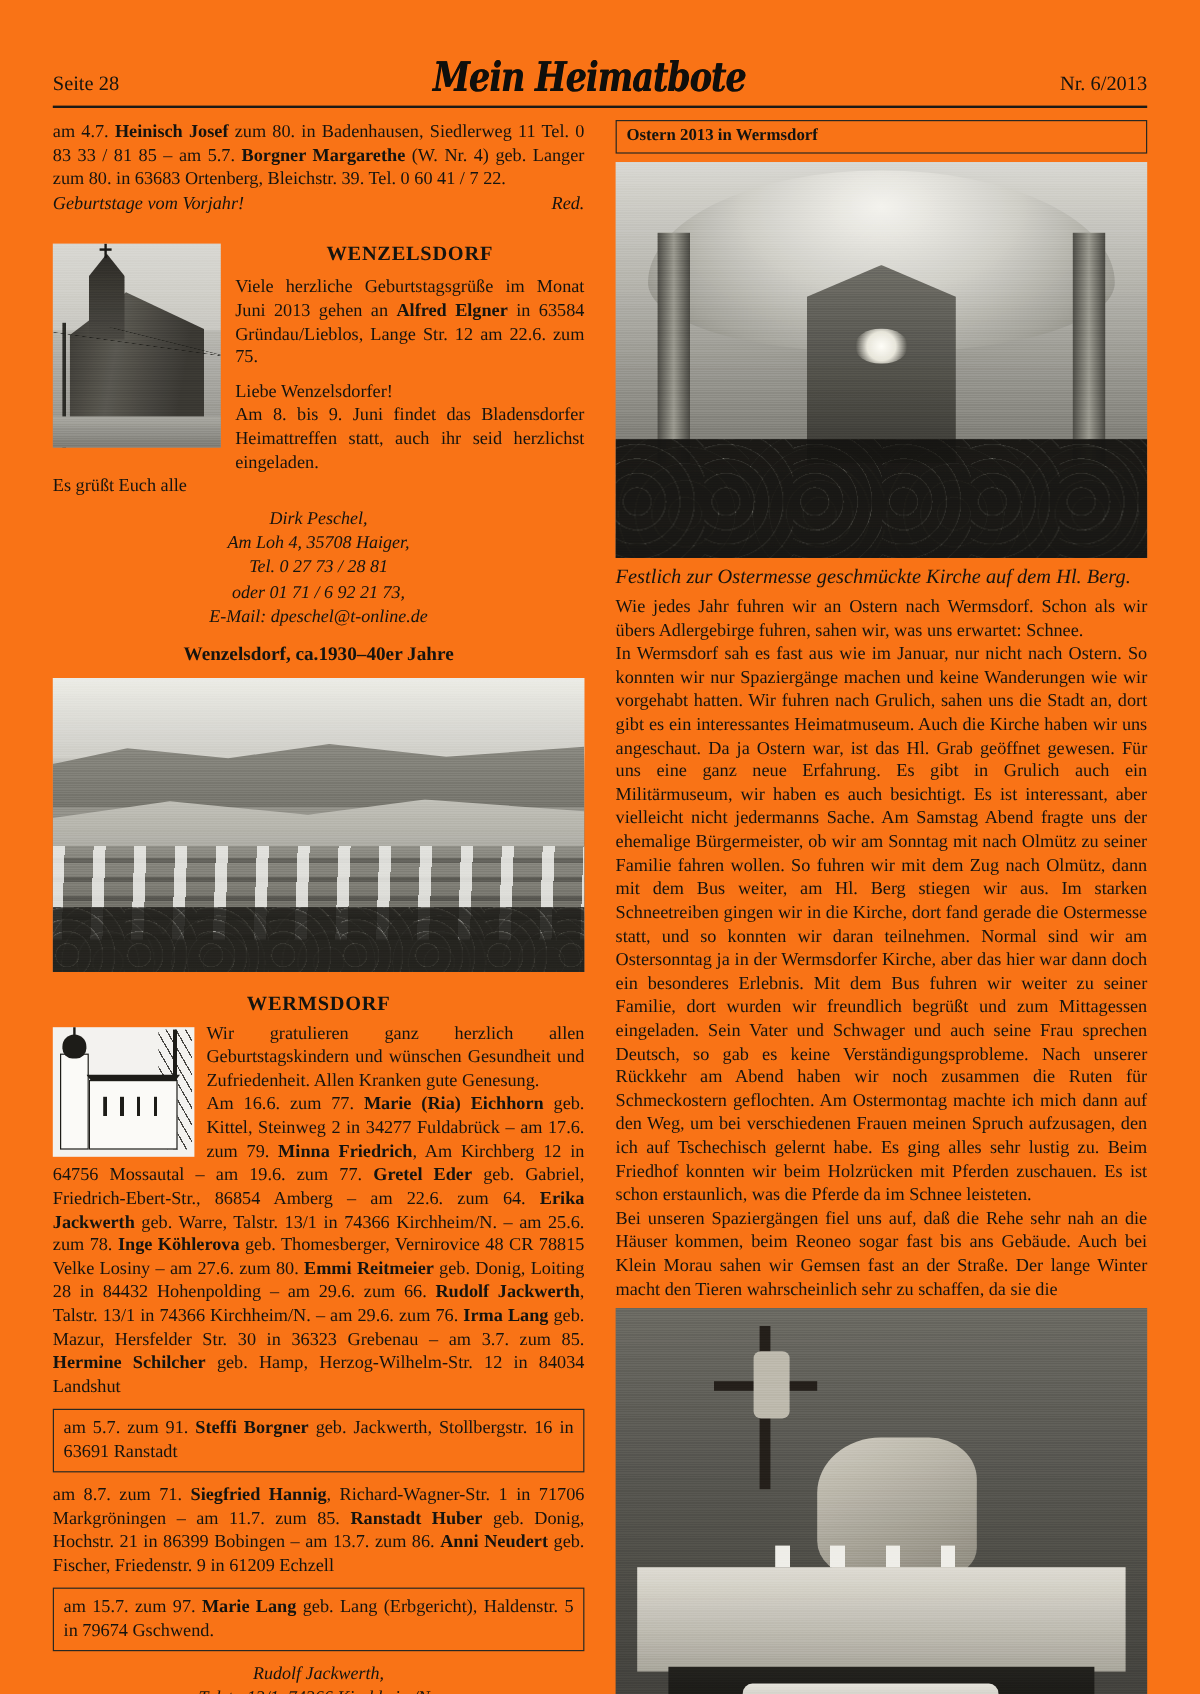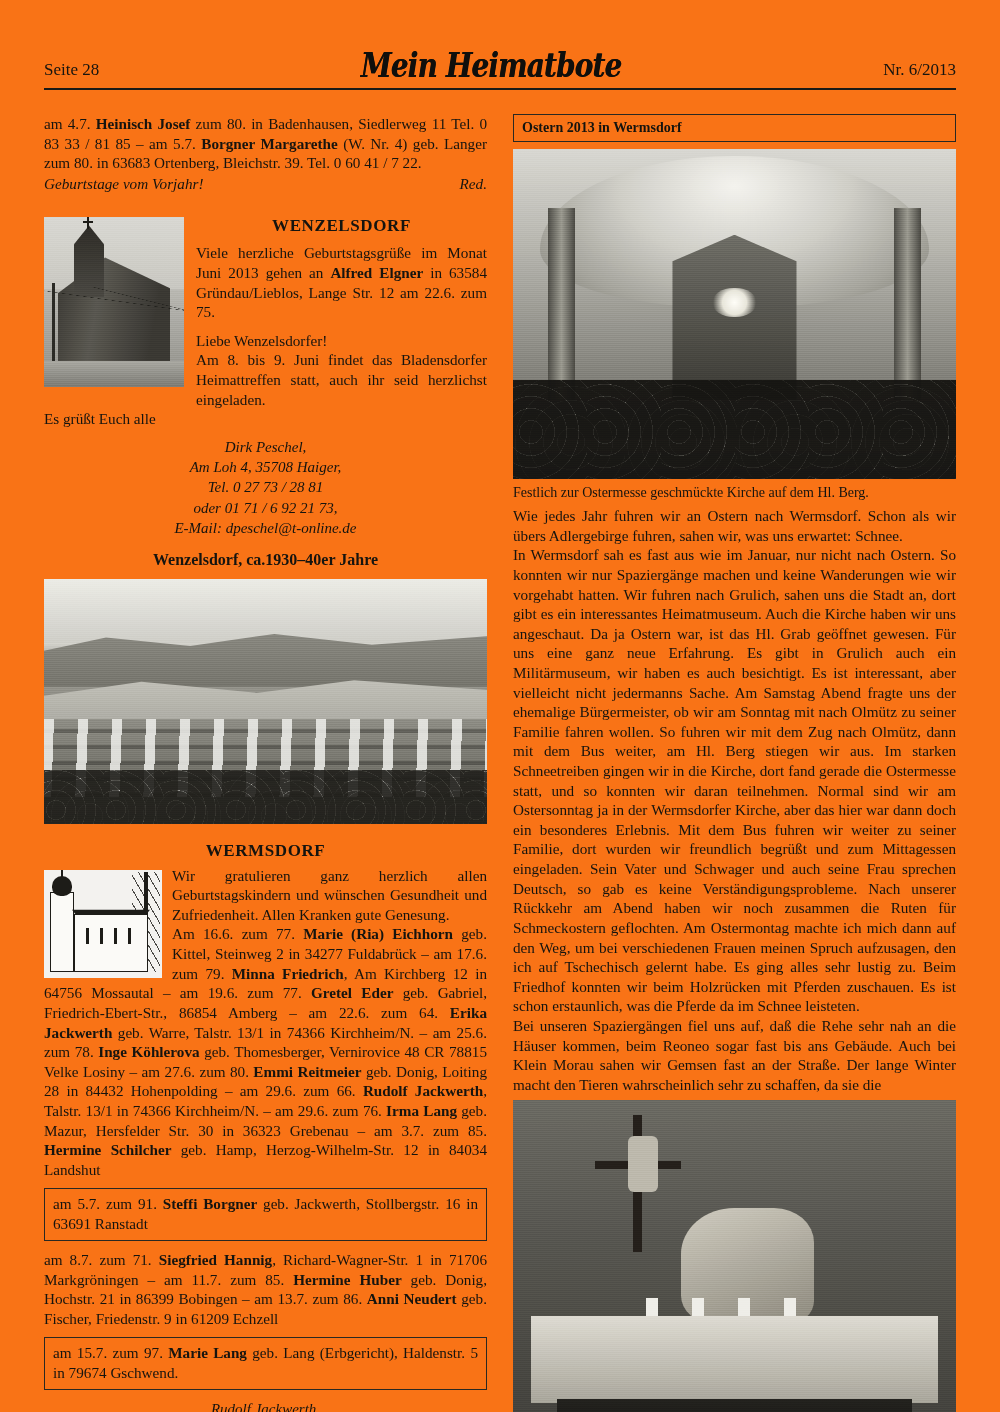--- a/index.html
+++ b/index.html
@@ -44,21 +44,21 @@
     transform:scaleX(0.82);
     color:#100f0c;
     line-height:1;
     padding-bottom:0px;
     text-shadow:0.5px 0 0 #100f0c;
   }
   
   .cols {
     display:flex;
     gap:26px;
-    margin-top:24px;
+    margin-top:10px;
     height:1290px;
   }
   .col {
     width:452px;
     font-size:15.2px;
     line-height:1.29;
     text-align:justify;
   }
   .col p { margin:0; }
   b, strong { font-weight:bold; }
@@ -94,21 +94,22 @@
     text-align:justify;
   }
   .signature {
     text-align:center;
     font-style:italic;
     line-height:1.35;
     margin-top:8px;
     font-size:15px;
   }
   .caption {
-    font-size:14px;
+    font-style:italic;
+    font-size:17px;
     margin-top:5px;
     margin-bottom:4px;
   }
   
   .photo { position:relative; overflow:hidden; background:#8d8d89; }
   .photo .grain {
     position:absolute; inset:0;
     background-image:
       repeating-linear-gradient(0deg, rgba(255,255,255,.045) 0 1px, rgba(0,0,0,.045) 1px 2px);
     mix-blend-mode:overlay;
@@ -361,21 +362,21 @@
           <div class="roof"></div>
           <div class="wall"></div>
           <div class="win"></div>
         </div>
 
         <p>Wir gratulieren ganz herzlich allen Geburtstagskindern und wünschen Gesundheit und Zufriedenheit. Allen Kranken gute Genesung.</p>
         <p>Am 16.6. zum 77. <b>Marie (Ria) Eichhorn</b> geb. Kittel, Steinweg 2 in 34277 Fuldabrück – am 17.6. zum 79. <b>Minna Friedrich</b>, Am Kirchberg 12 in 64756 Mossautal – am 19.6. zum 77. <b>Gretel Eder</b> geb. Gabriel, Friedrich-Ebert-Str., 86854 Amberg – am 22.6. zum 64. <b>Erika Jackwerth</b> geb. Warre, Talstr. 13/1 in 74366 Kirchheim/N. – am 25.6. zum 78. <b>Inge Köhlerova</b> geb. Thomesberger, Vernirovice 48 CR 78815 Velke Losiny – am 27.6. zum 80. <b>Emmi Reitmeier</b> geb. Donig, Loiting 28 in 84432 Hohenpolding – am 29.6. zum 66. <b>Rudolf Jackwerth</b>, Talstr. 13/1 in 74366 Kirchheim/N. – am 29.6. zum 76. <b>Irma Lang</b> geb. Mazur, Hersfelder Str. 30 in 36323 Grebenau – am 3.7. zum 85. <b>Hermine Schilcher</b> geb. Hamp, Herzog-Wilhelm-Str. 12 in 84034 Landshut</p>
 
         <div class="boxed">am 5.7. zum 91. <b>Steffi Borgner</b> geb. Jackwerth, Stollbergstr. 16 in 63691 Ranstadt</div>
 
-        <p>am 8.7. zum 71. <b>Siegfried Hannig</b>, Richard-Wagner-Str. 1 in 71706 Markgröningen – am 11.7. zum 85. <b>Hermine Huber</b> geb. Donig, Hochstr. 21 in 86399 Bobingen – am 13.7. zum 86. <b>Anni Neudert</b> geb. Fischer, Friedenstr. 9 in 61209 Echzell</p>
+        <p>am 8.7. zum 71. <b>Siegfried Hannig</b>, Richard-Wagner-Str. 1 in 71706 Markgröningen – am 11.7. zum 85. <b>Ranstadt Huber</b> geb. Donig, Hochstr. 21 in 86399 Bobingen – am 13.7. zum 86. <b>Anni Neudert</b> geb. Fischer, Friedenstr. 9 in 61209 Echzell</p>
 
         <div class="boxed">am 15.7. zum 97. <b>Marie Lang</b> geb. Lang (Erbgericht), Haldenstr. 5 in 79674 Gschwend.</div>
 
         <div class="signature">
           <div>Rudolf Jackwerth,</div>
           <div>Talstr. 13/1, 74366 Kirchheim/N.,</div>
 
         </div>
       </div>
     </div>

